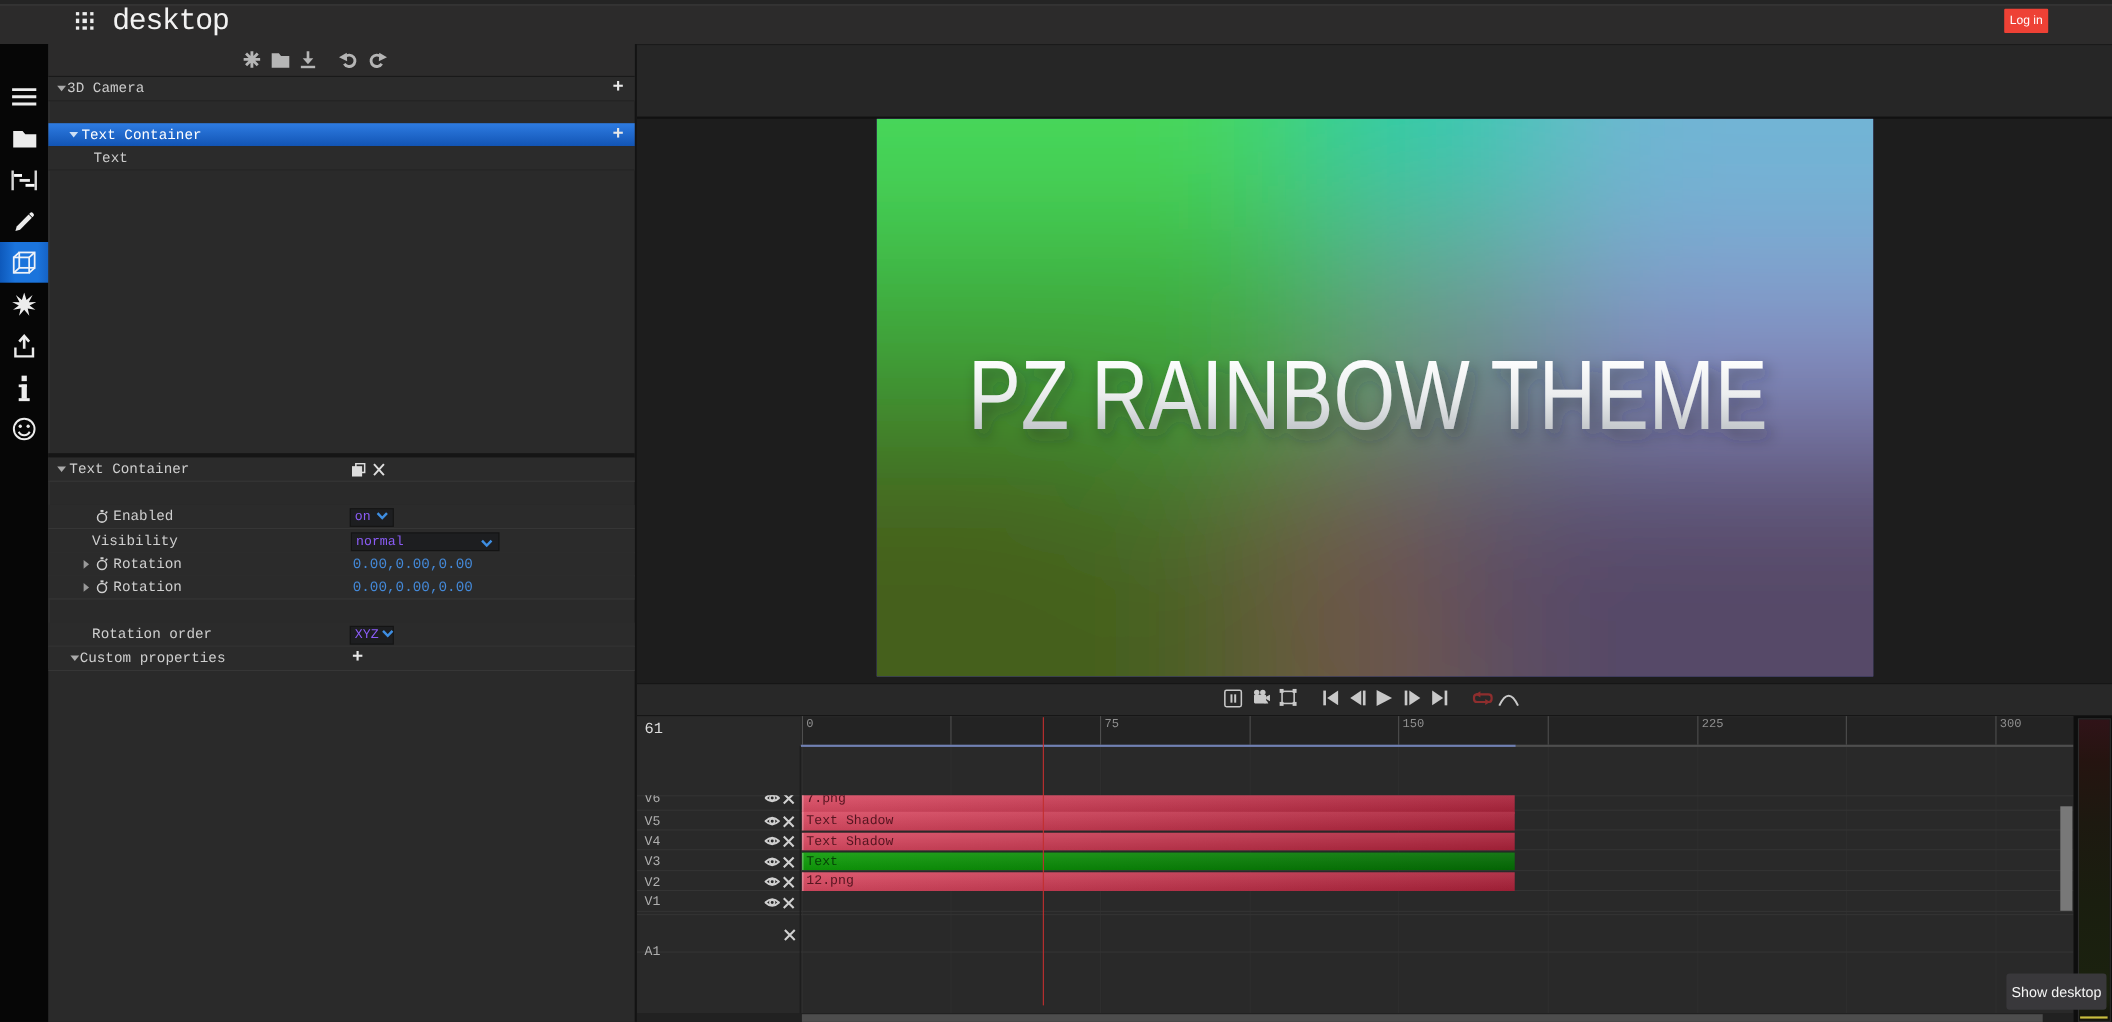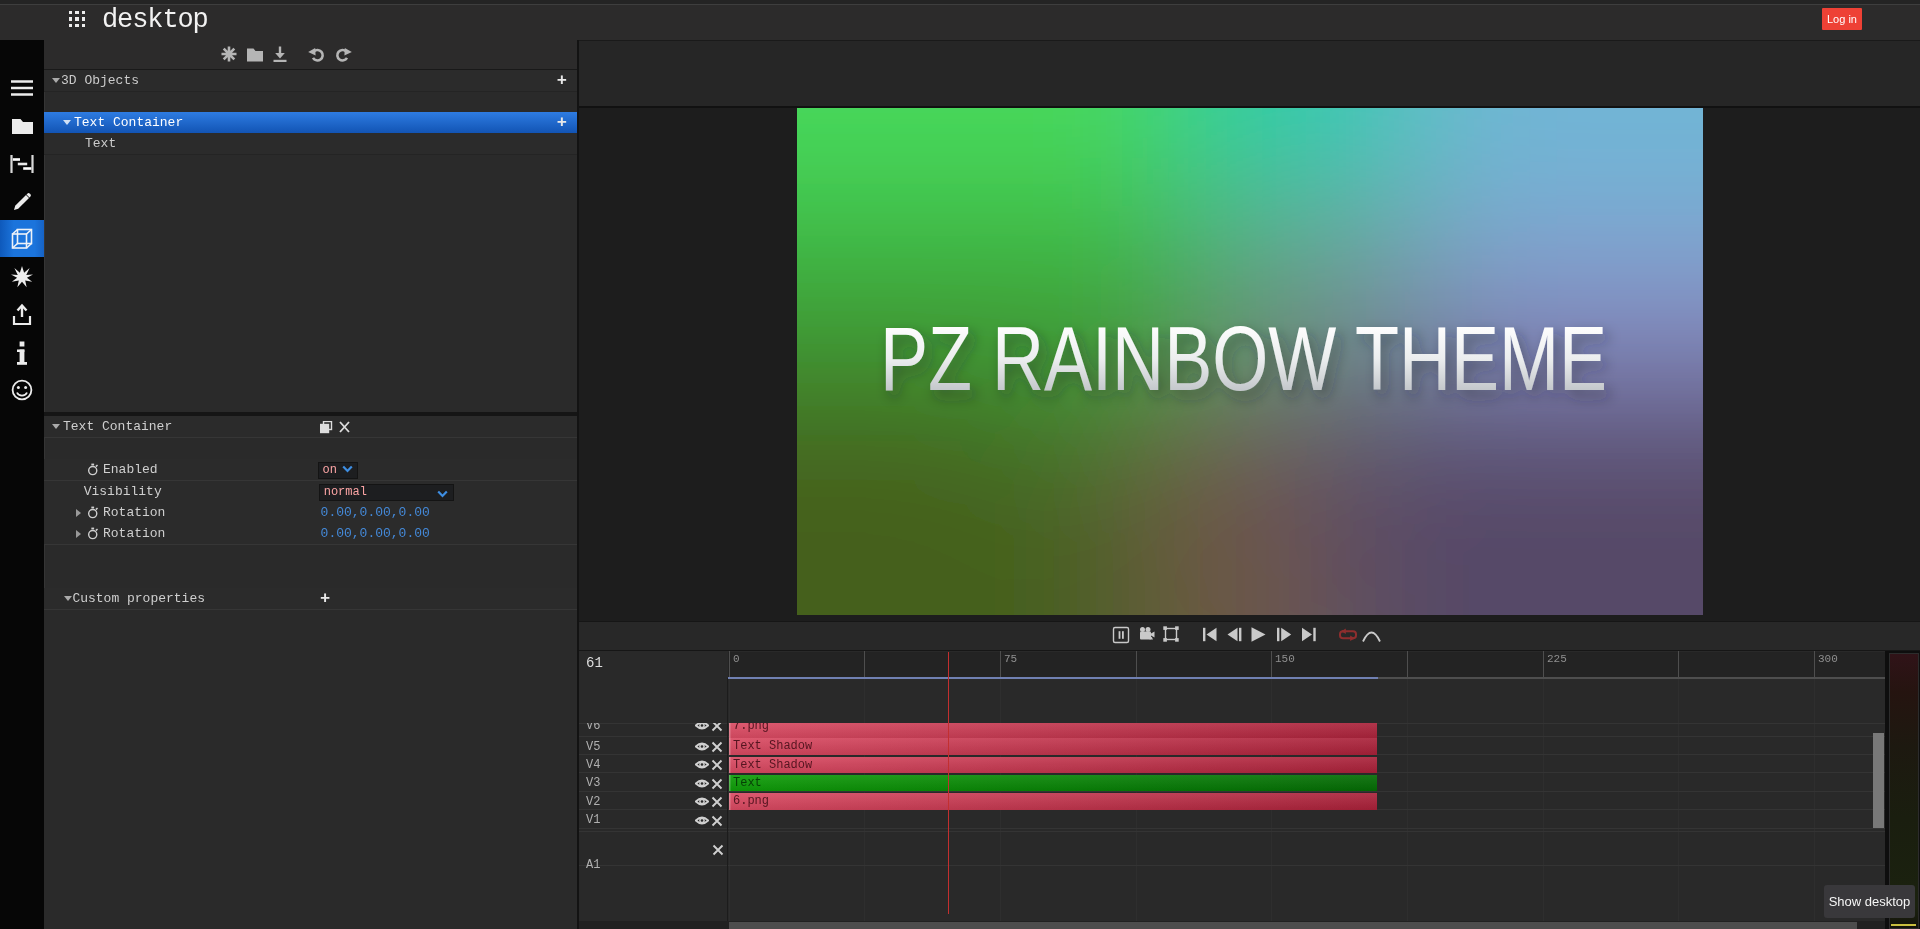--- a/index.html
+++ b/index.html
@@ -29,21 +29,21 @@
   .tri-d{display:inline-block;width:0;height:0;border-left:4px solid transparent;border-right:4px solid transparent;
      border-top:5px solid #aaa;vertical-align:2px;}
   .tri-r{display:inline-block;width:0;height:0;border-top:4px solid transparent;border-bottom:4px solid transparent;
      border-left:5px solid #999;vertical-align:0px;}
   #tsel{background:linear-gradient(#2e7ce2,#1254b4);color:#fff;}
   
   .prow{position:absolute;left:0;width:533px;height:21px;line-height:21px;font-size:13px;color:#cfcfcf;
      background:#2b2b2b;border-bottom:1px solid #363636;}
   .pval{color:#4489d8;}
   .ddbox{position:absolute;top:3px;height:15px;background:#1d1e20;border:1px solid #141414;
-     color:#fca5a5;font-size:12px;line-height:15px;white-space:nowrap;overflow:visible;}
+     color:#8b5cf6;font-size:12px;line-height:15px;white-space:nowrap;overflow:visible;}
   
   .sw{position:absolute;top:4px;width:12px;height:13px;}
   
   #main{left:579px;top:40px;width:1341px;height:889px;background:#1d1d1d;}
   #topstrip{left:0;top:0;width:1341px;height:66px;background:#262626;border-bottom:2px solid #111;}
   #preview{left:218px;top:68px;width:906px;height:507px;background:#559;overflow:hidden;}
   #ctrlbar{left:0;top:581px;width:1341px;height:28px;background:#282828;border-top:1px solid #161616;border-bottom:2px solid #161616;}
   
   #timeline{left:0;top:611px;width:1341px;height:278px;background:#292929;}
   #ruler{left:149px;top:1px;width:1157px;height:26px;background:#232323;}
@@ -185,21 +185,21 @@
       <div class="abs rsep" style="top:176.6px;left:0;width:1306px"></div>
       <div class="abs rsep" style="top:180.4px;left:0;width:1306px"></div>
       <div class="abs rsep" style="top:214px;left:0;width:1306px"></div>
 
       <div class="abs clip red" style="top:72.4px;height:17px;overflow:hidden">
           <span style="display:block;margin-top:-5px">7.png</span>
         </div>
       <div class="abs clip red" style="top:87.3px">Text Shadow</div>
       <div class="abs clip red" style="top:105.7px">Text Shadow</div>
       <div class="abs clip green" style="top:123.5px">Text</div>
-      <div class="abs clip red" style="top:142.1px">6.png</div>
+      <div class="abs clip red" style="top:142.1px">12.png</div>
 
       <div class="abs vlab" style="top:71.8px;height:11px;overflow:hidden">
           <span style="display:block;margin-top:-2.5px">V6</span>
         </div>
       <div class="abs vlab" style="top:89.5px">V5</div>
       <div class="abs vlab" style="top:107.9px">V4</div>
       <div class="abs vlab" style="top:126.3px">V3</div>
       <div class="abs vlab" style="top:144.7px">V2</div>
       <div class="abs vlab" style="top:163.1px">V1</div>
       <div class="abs vlab" style="top:208px">A1</div>
@@ -353,21 +353,21 @@
         <path d="M264.2 12.1 L271.2 8.0 L271.6 15.6 Z" fill="#b5b5b5"></path>
         <path d="M307.8 12.1 L300.8 8.0 L300.4 15.6 Z" fill="#b5b5b5"></path>
       </svg>
     </div>
     <div class="abs" style="left:0;top:372px;width:533px;height:4.4px;background:#151515"></div>
     <div class="abs" style="left:0;top:30px;width:1px;height:342px;background:#353535"></div>
     <div class="abs" style="left:0;top:376.4px;width:1px;height:192px;background:#353535"></div>
 
     <div class="trow" style="top:30px">
         <span class="abs tri-d" style="left:8px;top:8px"></span>
-        <span class="abs" style="left:17px">3D Objects</span>
+        <span class="abs" style="left:17px">3D Camera</span>
         <span class="plus">+</span>
       </div>
     <div class="trow" id="tsel" style="top:72px">
         <span class="abs tri-d" style="left:19px;top:8px;border-top-color:#cfe0f5"></span>
         <span class="abs" style="left:30px">Text Container</span>
         <span class="plus">+</span>
       </div>
     <div class="trow" style="top:93px">
         <span class="abs" style="left:41px">Text</span>
       </div>
@@ -411,20 +411,26 @@
     <div class="prow" style="top:483.4px">
         <span class="abs tri-r" style="left:32px;top:7px"></span>
         <svg class="sw" style="left:43px" width="13" height="14" viewBox="0 0 13 14">
           <circle cx="6.2" cy="8.2" r="4.4" fill="none" stroke="#cfcfcf" stroke-width="1.5"></circle>
           <rect x="4.7" y="0.6" width="3" height="2" fill="#cfcfcf"></rect>
           <path d="M9.6 3.9 L11.4 2.1" stroke="#cfcfcf" stroke-width="1.6"></path>
         </svg>
         <span class="abs" style="left:59px">Rotation</span>
       <span class="abs pval" style="left:276.6px">0.00,0.00,0.00</span>
       </div>
+    <div class="prow" style="top:526.2px">
+        <span class="abs" style="left:39.7px">Rotation order</span>
+      <span class="ddbox" style="left:273.6px;width:34.6px;padding-left:4px">XYZ<svg style="margin-left:3px" width="11" height="8" viewBox="0 0 11 8">
+            <path d="M1.2 1.5 L5.5 6 L9.8 1.5" fill="none" stroke="#3e8ee2" stroke-width="2.2"></path>
+          </svg></span>
+      </div>
     <div class="prow" style="top:547.6px">
         <span class="abs tri-d" style="left:20px;top:8px"></span>
         <span class="abs" style="left:28.4px">Custom properties</span>
       <span class="abs" style="left:276px;top:0;color:#e8e8e8;font-size:17px;font-weight:bold">+</span>
       </div>
   </div>
   <div class="abs" id="rstrip"></div>
   <div class="abs" id="rstripinner"></div>
   <div class="abs" id="ylline"></div>
   <div class="abs" id="tooltip">Show desktop</div>

